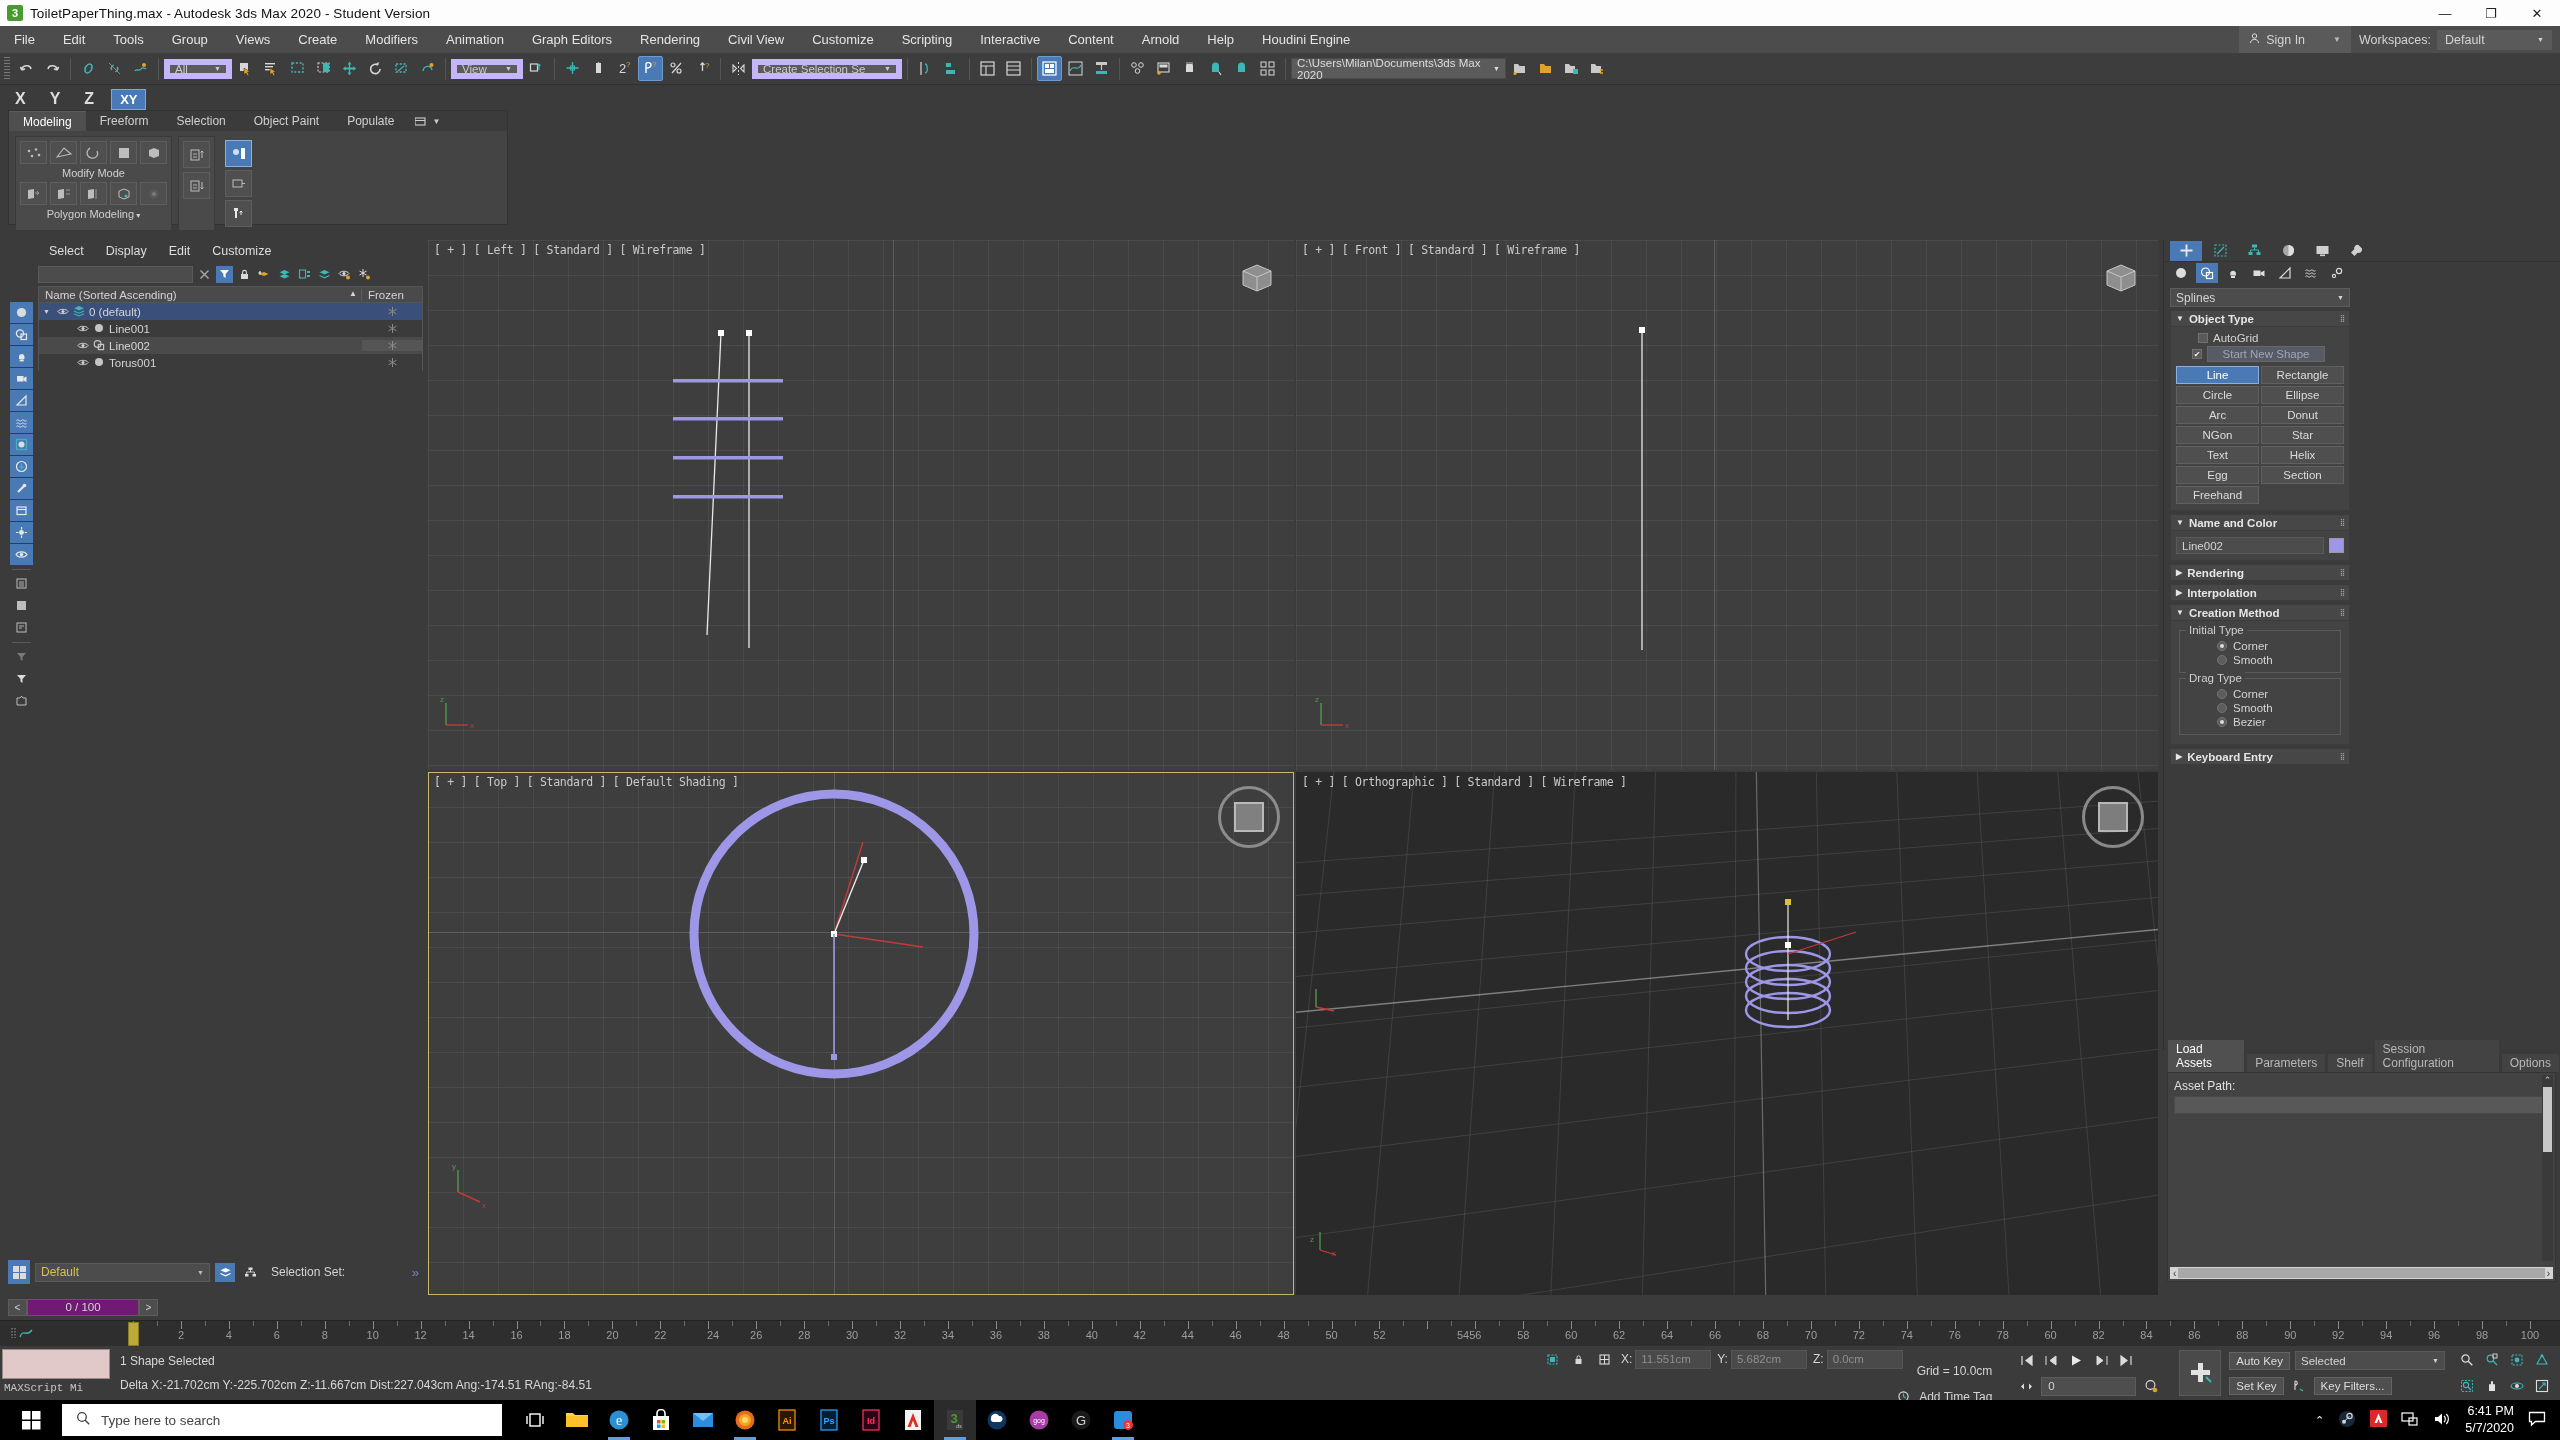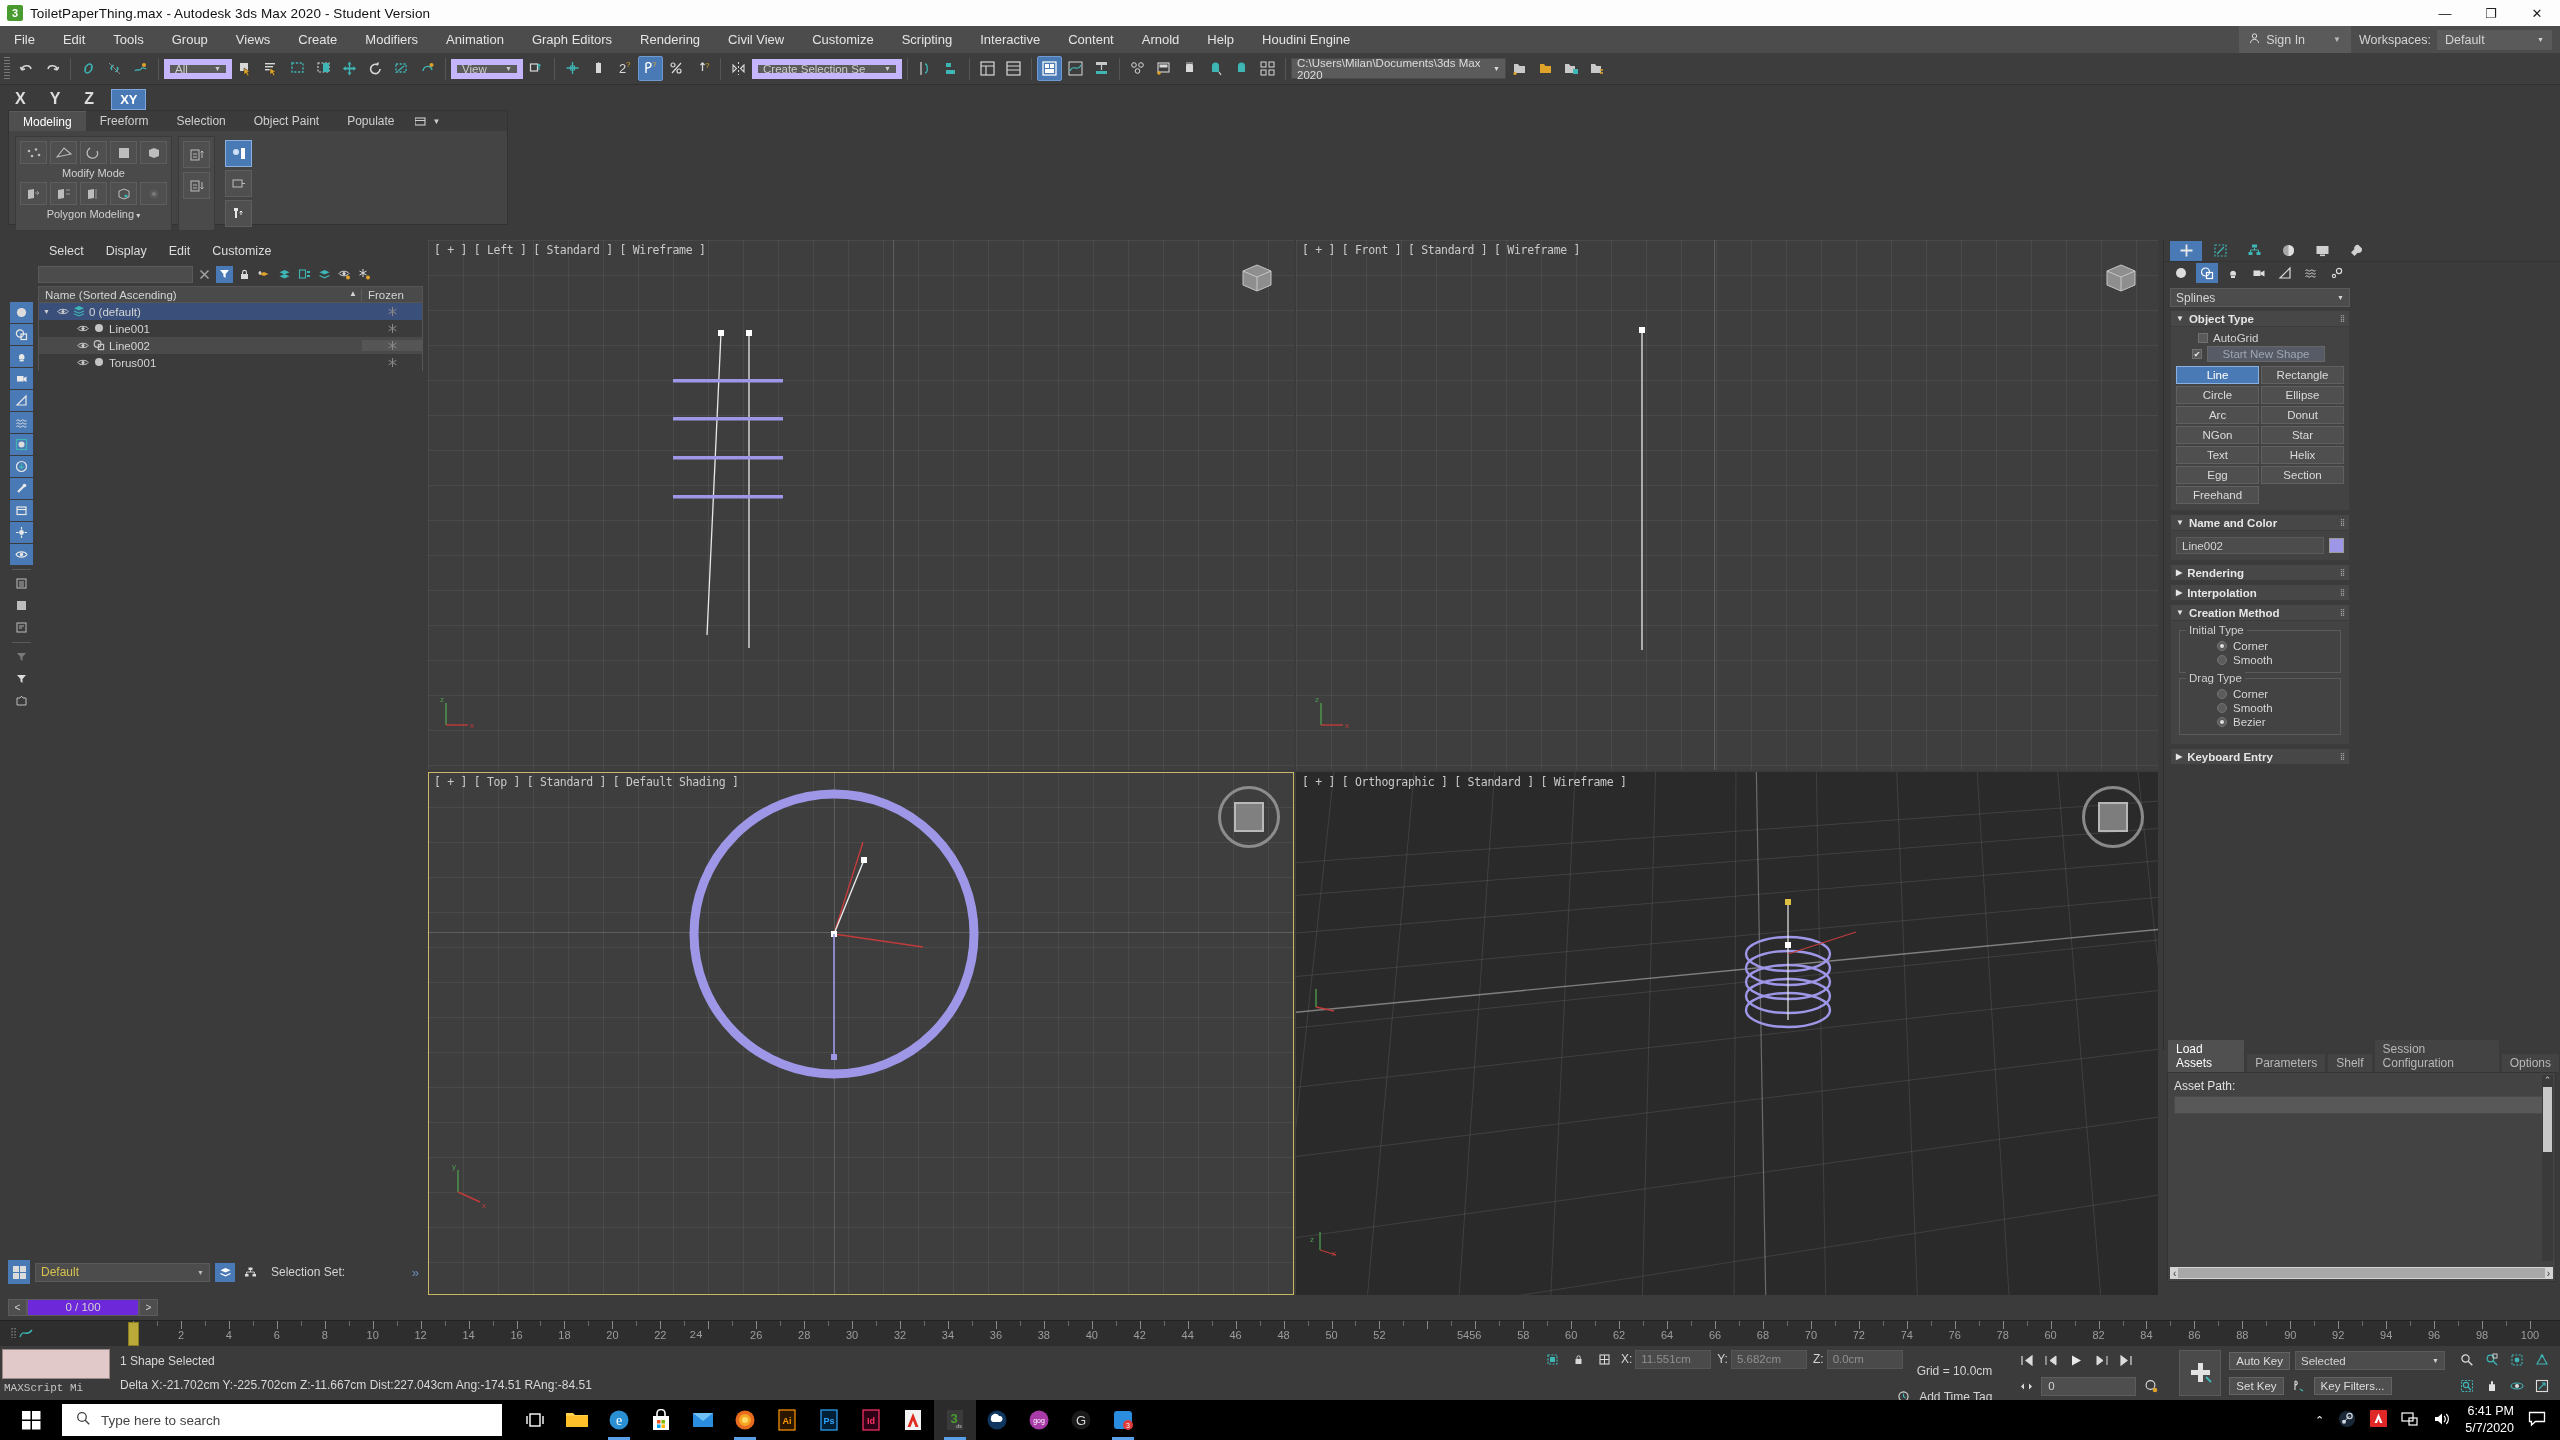--- a/index.html
+++ b/index.html
@@ -209,21 +209,21 @@
     display:flex; align-items:center; justify-content:space-between; padding:0 5px;
     font-size:12px; color:#d8c24f; }
   .layerbtn { width:20px; height:19px; display:flex; align-items:center;
     justify-content:center; }
   .layerbtn.on { background:#4a7ab5; }
 
   .trackrange { position:absolute; left:8px; top:1298px; width:150px; height:18px;
     display:flex; align-items:center; }
   .trsm { width:19px; height:17px; background:#4e4e4e; border:1px solid #5c5c5c;
     display:flex; align-items:center; justify-content:center; font-size:10px;}
-  .trfield { flex:1; height:17px; background:#6d28d9; border:1px solid #5c5c5c;
+  .trfield { flex:1; height:17px; background:#701a75; border:1px solid #5c5c5c;
     display:flex; align-items:center; justify-content:center; font-size:11.5px;}
 
   .timebar { position:absolute; left:0; top:1320px; width:2560px; height:26px;
     background:#2e2e2e; border-top:1px solid #222; }
   .tick { position:absolute; top:0; width:1px; height:8px; background:#8a8a8a; }
   .ticklabel { position:absolute; top:8px; font-size:11px; color:#9d9d9d;
     transform:translateX(-50%); }
   .timeslider { position:absolute; left:128px; top:1px; width:11px; height:24px;
     background:#b9aa3a; border:1px solid #8a7d20; }
 
@@ -1397,21 +1397,21 @@
         <div class="tick" style="left: 564.46px;"></div>
         <div class="ticklabel" style="left: 564.46px;">18</div>
         <div class="tick" style="left: 588.43px; height: 5px; background: rgb(106, 106, 106);"></div>
         <div class="tick" style="left: 612.4px;"></div>
         <div class="ticklabel" style="left: 612.4px;">20</div>
         <div class="tick" style="left: 636.37px; height: 5px; background: rgb(106, 106, 106);"></div>
         <div class="tick" style="left: 660.34px;"></div>
         <div class="ticklabel" style="left: 660.34px;">22</div>
         <div class="tick" style="left: 684.31px; height: 5px; background: rgb(106, 106, 106);"></div>
         <div class="tick" style="left: 708.28px;"></div>
-        <div class="ticklabel" style="left: 696px; font-family: Liberation Mono, monospace;">24</div>
+        <div class="ticklabel" style="left: 713px;">24</div>
         <div class="tick" style="left: 732.25px; height: 5px; background: rgb(106, 106, 106);"></div>
         <div class="tick" style="left: 756.22px;"></div>
         <div class="ticklabel" style="left: 756.22px;">26</div>
         <div class="tick" style="left: 780.19px; height: 5px; background: rgb(106, 106, 106);"></div>
         <div class="tick" style="left: 804.16px;"></div>
         <div class="ticklabel" style="left: 804.16px;">28</div>
         <div class="tick" style="left: 828.13px; height: 5px; background: rgb(106, 106, 106);"></div>
         <div class="tick" style="left: 852.1px;"></div>
         <div class="ticklabel" style="left: 852.1px;">30</div>
         <div class="tick" style="left: 876.07px; height: 5px; background: rgb(106, 106, 106);"></div>

